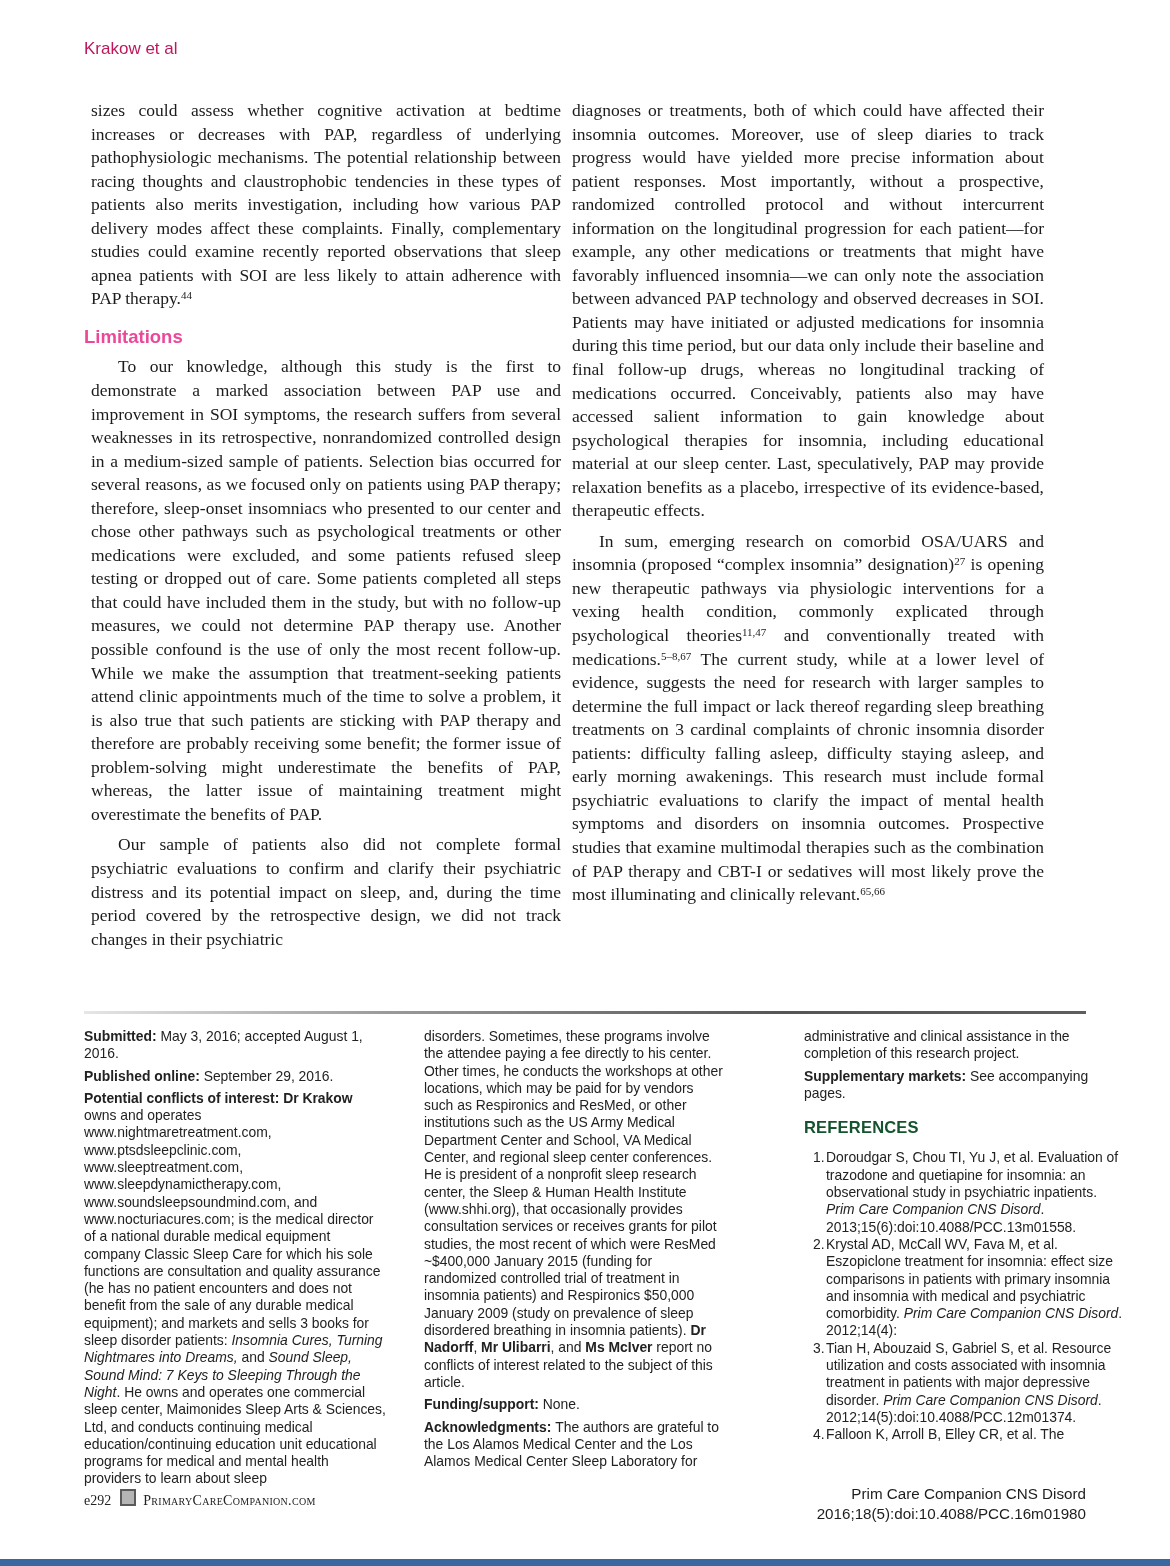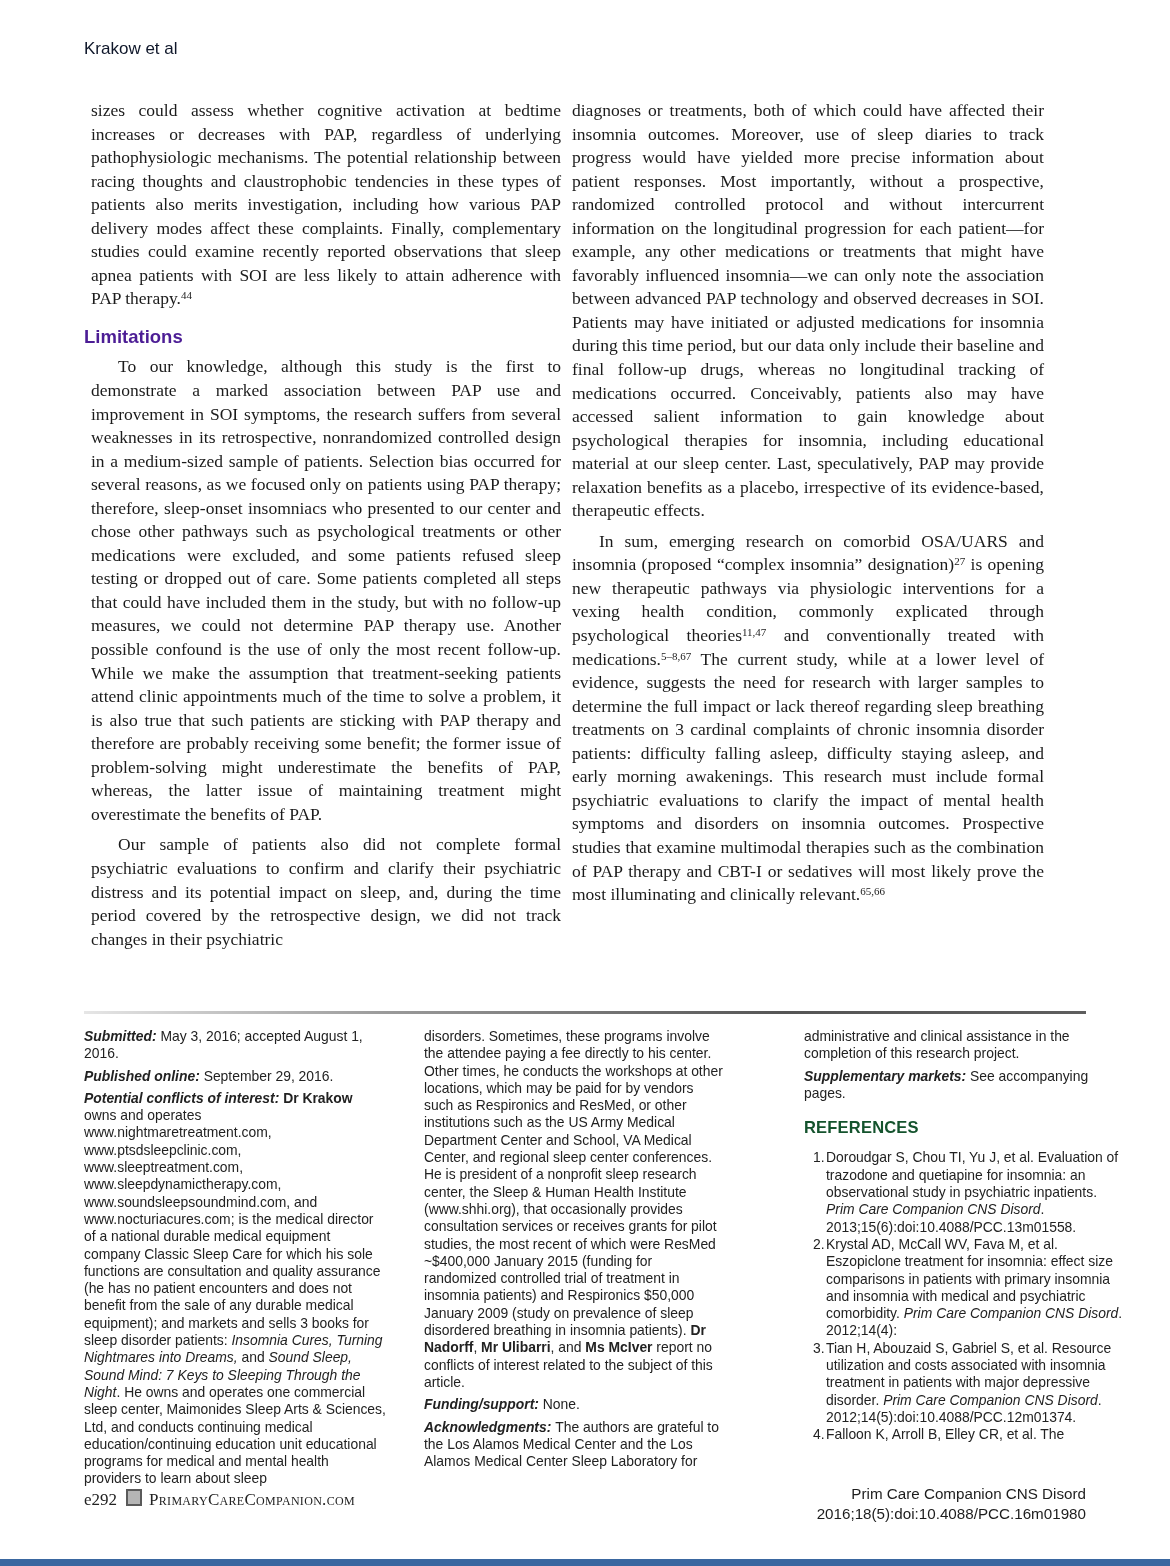--- a/index.html
+++ b/index.html
@@ -1,47 +1,47 @@
 <!DOCTYPE html>
 <html><head>
 <meta charset="utf-8">
 <style>
   html,body{margin:0;padding:0;background:#fff;}
   .page{position:relative;width:1170px;height:1566px;background:#ffffff;overflow:hidden;color:#1c1c1c;}
 
-  .running-head{position:absolute;left:84px;top:39px;font-family:"Liberation Sans",sans-serif;font-size:17px;color:#0f172a;}
+  .running-head{position:absolute;left:84px;top:39px;font-family:"Liberation Sans",sans-serif;font-size:17px;color:#be185d;}
 
   .body-col{position:absolute;font-family:"Liberation Serif",serif;font-size:17.5px;line-height:23.55px;text-align:justify;color:#1b1b1b;}
   .col-left{left:84px;top:92px;width:484px;}
   .col-right{left:565px;top:92px;width:486px;}
   .bp{margin:7px;}
   .indent{text-indent:27px;}
-  .sec-heading{font-family:"Liberation Sans",sans-serif;font-size:18.5px;font-weight:bold;color:#4c1d95;margin:14px 0 6px 0;text-align:left;}
+  .sec-heading{font-family:"Liberation Sans",sans-serif;font-size:18.5px;font-weight:bold;color:#ec4899;margin:14px 0 6px 0;text-align:left;}
 
   sup{font-size:11px;line-height:0;vertical-align:baseline;position:relative;top:-0.45em;}
 
   .fn-divider{position:absolute;left:84px;top:1011px;width:1002px;height:3px;
     background:linear-gradient(to right,#e6e6e6,#9a9a9a 30%,#555 70%,#5e5e5e);}
 
   .fn-col{position:absolute;top:1028px;font-family:"Liberation Sans",sans-serif;font-size:13.9px;line-height:17.3px;color:#222;text-align:left;}
   .fn-col1{left:84px;width:302px;}
   .fn-col2{left:424px;width:302px;}
   .fn-col3{left:804px;width:322px;}
   .fnp{margin:0 0 5px 0;}
   .rb{font-weight:bold;}
   .ri{font-style:italic;}
-  .rbi{font-weight:bold;font-style:italic;margin-top:11px;}
+  .rbi{font-weight:bold;margin-top:11px;}
 
   .ref-heading{font-family:"Liberation Sans",sans-serif;font-size:16.5px;font-weight:bold;color:#14532d;margin:17px 0 13px 0;letter-spacing:0.2px;}
   .ref-list{margin:0;padding:0;list-style:none;}
   .ref-item{display:flex;margin:0;}
   .ref-num{flex:0 0 22px;padding-left:9px;box-sizing:border-box;}
   .ref-text{flex:1;}
 
-  .footer-left{position:absolute;left:84px;top:1489px;font-family:"Liberation Serif",serif;font-size:17px;color:#222;}
+  .footer-left{position:absolute;left:84px;top:1489px;font-family:"Liberation Serif",serif;font-size:14px;color:#222;}
   .footer-left .site{font-variant:small-caps;letter-spacing:0.3px;}
   .logo-box{display:inline-block;width:12px;height:13px;border:2px solid #5a5a5a;background:#b5b5b5;margin:0 7px 0 9px;vertical-align:-1px;}
   .footer-right{position:absolute;right:84px;top:1484px;text-align:right;font-family:"Liberation Sans",sans-serif;font-size:15.2px;line-height:19.5px;color:#1d1d1d;}
 
   .bottom-bar{position:absolute;left:0;bottom:0;width:100%;height:7px;}
 </style>
 </head>
 <body>
 
 <div class="page">

